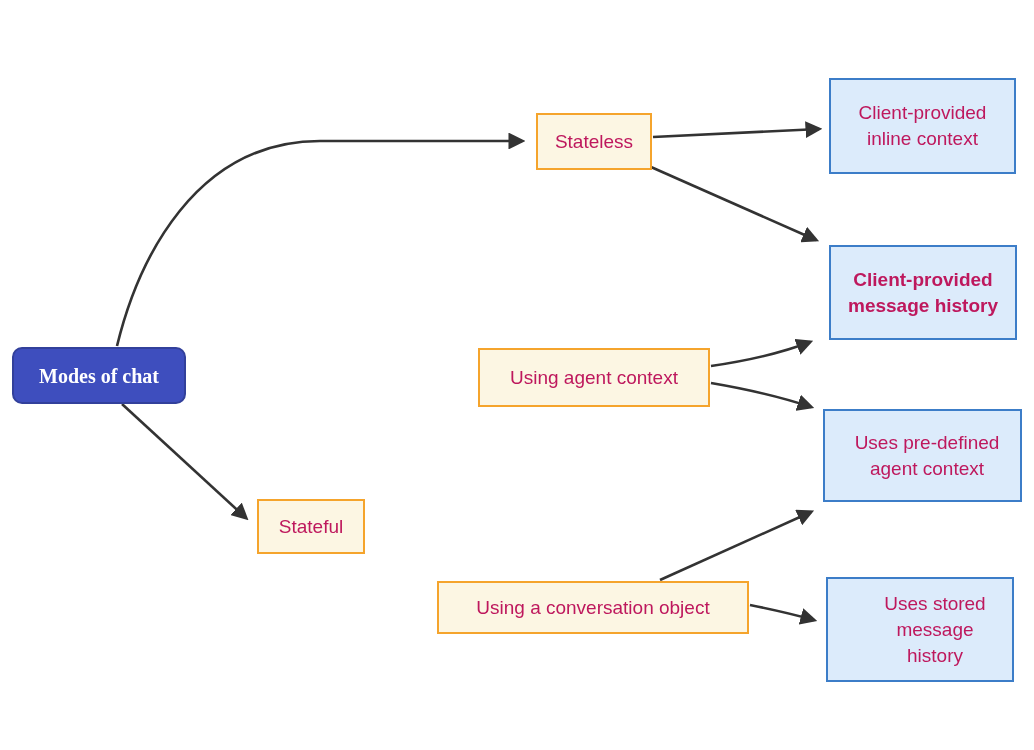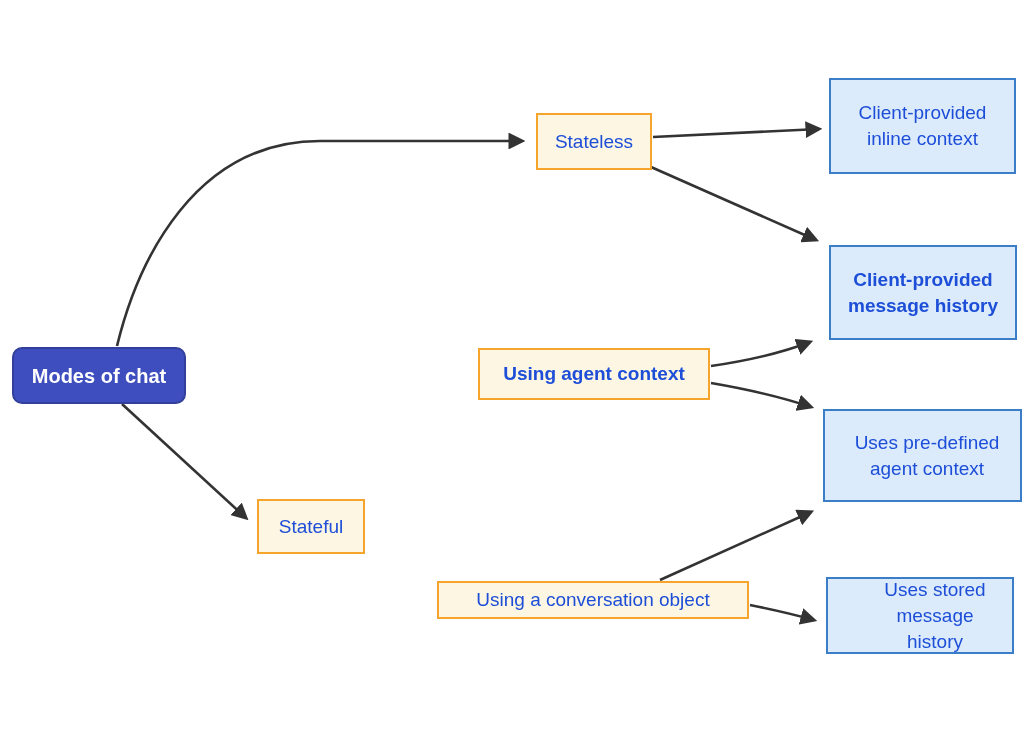--- a/index.html
+++ b/index.html
@@ -26,49 +26,50 @@
   .node {
     position: absolute;
     z-index: 2;
     display: flex;
     align-items: center;
     justify-content: center;
     text-align: center;
     box-sizing: border-box;
     font-size: 19px;
     line-height: 26px;
-    color: #1d4ed8;
+    color: #be185d;
     padding: 4px 10px;
   }
   .node-root {
     background: #3e4ebe;
     border: 2px solid #32409b;
     border-radius: 10px;
     color: #ffffff;
     font-weight: bold;
     font-size: 20px;
+    font-family: Liberation Serif, serif;
   }
   .node-yellow {
     background: #fcf6e3;
     border: 2px solid #f5a42c;
   }
   .node-blue {
     background: #dcebfb;
     border: 2px solid #3c7dc8;
   }
   
   #n-root      { left: 12px;  top: 347px; width: 174px; height: 57px; }
   #n-stateless { left: 536px; top: 113px; width: 116px; height: 57px; }
   #n-stateful  { left: 257px; top: 499px; width: 108px; height: 55px; }
-  #n-agent     { left: 478px; top: 348px; width: 232px; height: 52px; font-weight: bold; }
-  #n-convo     { left: 437px; top: 581px; width: 312px; height: 38px; }
+  #n-agent     { left: 478px; top: 348px; width: 232px; height: 59px; }
+  #n-convo     { left: 437px; top: 581px; width: 312px; height: 53px; }
   #n-inline    { left: 829px; top: 78px;  width: 187px; height: 96px; }
   #n-msghist   { left: 829px; top: 245px; width: 188px; height: 95px; font-weight: bold; }
   #n-predef    { left: 823px; top: 409px; width: 199px; height: 93px; padding-left: 19px; }
-  #n-stored    { left: 826px; top: 577px; width: 188px; height: 77px; padding-left: 40px; }
+  #n-stored    { left: 826px; top: 577px; width: 188px; height: 105px; padding-left: 40px; }
 </style>
 </head>
 <body>
 
 <div class="canvas">
 
   <svg class="edges" viewBox="0 0 1034 750" xmlns="http://www.w3.org/2000/svg">
     <defs>
       <marker id="arrow" viewBox="0 0 10 10" refX="8" refY="5" markerWidth="6.5" markerHeight="6.5" orient="auto-start-reverse">
         <path d="M0,0 L10,5 L0,10 z" fill="#333333"></path>

